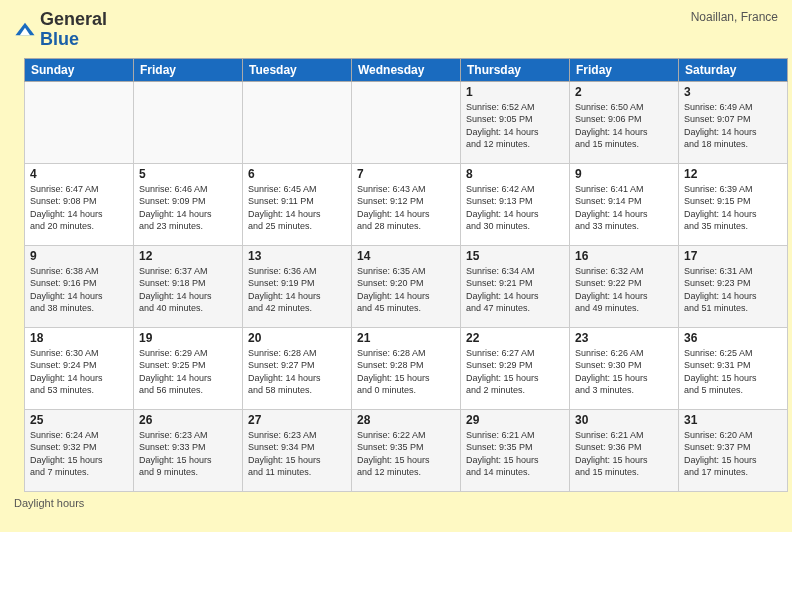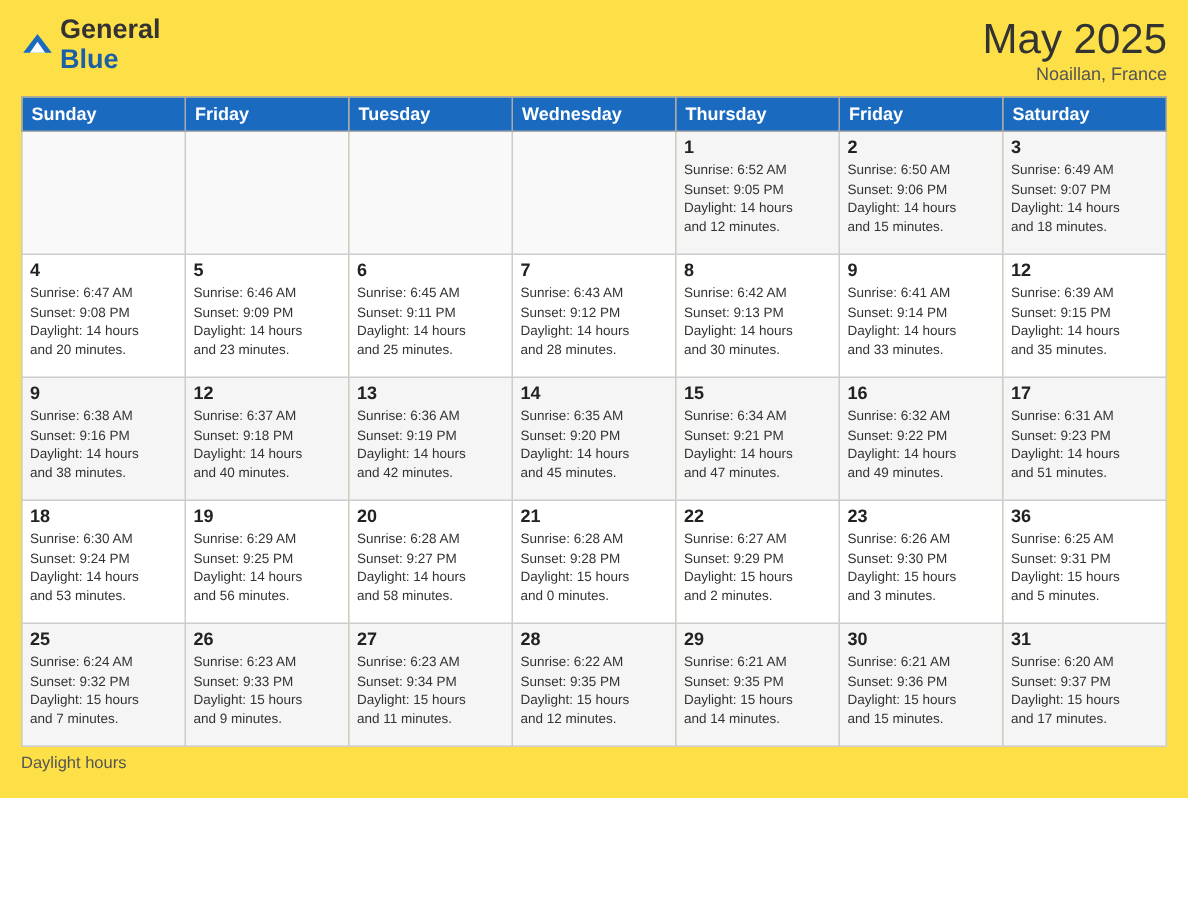--- a/index.html
+++ b/index.html
@@ -6,21 +6,21 @@
     body {
       font-family: Arial, sans-serif;
       background: #fff;
       width: 792px;
       height: 612px;
       overflow: hidden;
     }
     .page {
       width: 792px;
       height: 532px;
-      background: #fde047;
+      background: #fef9c3;
       padding: 10px 14px;
     }
     .header {
       display: flex;
       justify-content: space-between;
       align-items: flex-start;
       margin-bottom: 8px;
     }
     .logo {
       display: flex;
@@ -47,20 +47,21 @@
       font-weight: normal;
     }
     .location {
       font-size: 12px;
       color: #555;
     }
     .calendar {
       width: 100%;
       border-collapse: collapse;
       table-layout: fixed;
+      margin-left: 10px;
     }
     .calendar thead th {
       background: #1a6bbf;
       color: #fff;
       font-size: 12px;
       font-weight: bold;
       padding: 4px 6px;
       text-align: left;
       border: 1px solid #aaa;
     }
@@ -109,21 +110,20 @@
       <svg class="logo-icon" viewBox="0 0 30 30" xmlns="http://www.w3.org/2000/svg">
         <polygon points="2,22 15,5 28,22" fill="#1a6bbf"></polygon>
         <polygon points="8,22 15,12 22,22" fill="#fff"></polygon>
       </svg>
       <div class="logo-text">
         <span class="logo-general">General</span><br>
         <span class="logo-blue">Blue</span>
       </div>
     </div>
     <div class="title-block">
-      <div class="month-year">May 2025</div>
       <div class="location">Noaillan, France</div>
     </div>
   </div>
 
   <table class="calendar">
     <thead>
       <tr>
       <th>Sunday</th>
           <th>Friday</th>
           <th>Tuesday</th>

